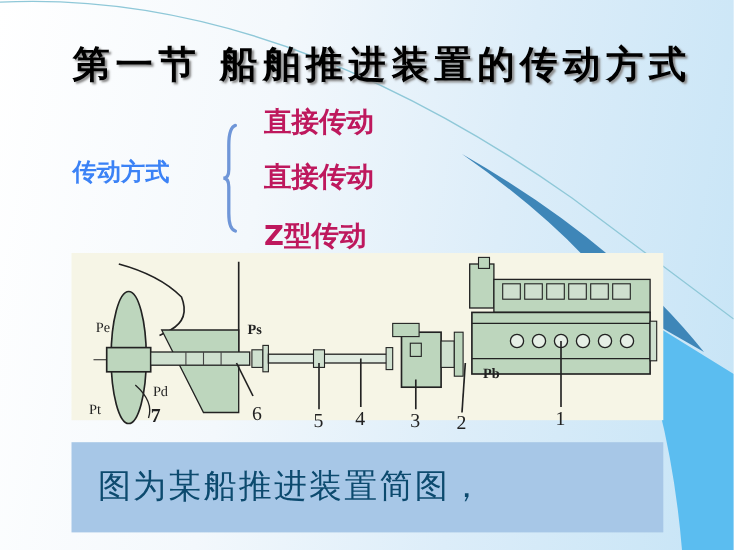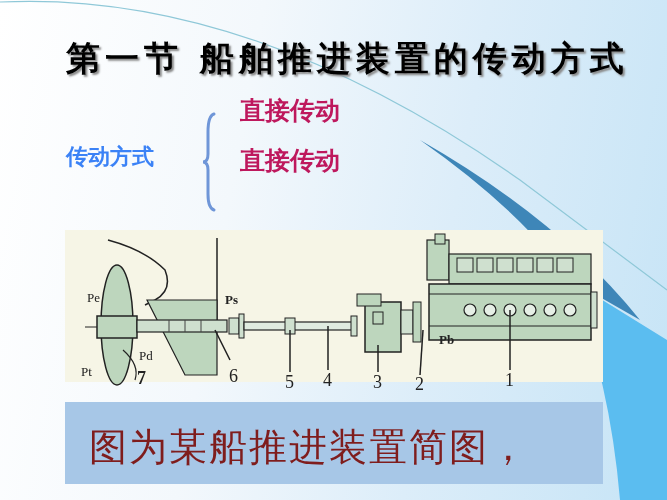--- a/index.html
+++ b/index.html
@@ -30,21 +30,21 @@
     position:absolute; left:65px; top:230px; width:538px; height:152px;
     background:#f6f5e6;
   }
   .figure svg { position:absolute; left:0; top:0; }
   .caption-band {
     position:absolute; left:65px; top:402px; width:538px; height:82px;
     background:#a7c7e7;
   }
   .caption {
     position:absolute; left:24px; top:20px;
-    font-family: "DejaVu Serif", serif; font-size:38px; color:#7f1d1d; letter-spacing:2px;
+    font-family: "DejaVu Serif", serif; font-size:30px; color:#0c4a6e; letter-spacing:2px;
     white-space:nowrap;
   }
   .lbl { font-family: "Liberation Serif", serif; fill:#222; }
 </style>
 </head>
 <body>
 
 <svg class="deco" viewBox="0 0 667 500">
   <path d="M0,2 Q250,-10 520,180 Q600,240 667,290" fill="none" stroke="#8fc8d8" stroke-width="1.2"></path>
   <path d="M420,140 Q520,210 570,280 L640,320 Q560,220 420,140 Z" fill="#3e86b8"></path>
@@ -56,20 +56,21 @@
 
 <div class="method-label">传动方式</div>
 
 <svg class="brace" viewBox="0 0 22 100">
   <path d="M14,2 Q8,4 8,20 L8,42 Q8,50 3,50 Q8,50 8,58 L8,82 Q8,96 14,98" fill="none" stroke="#6f96d8" stroke-width="3" stroke-linecap="round"></path>
 </svg>
 
 <div class="method-list">
   <div class="method-item">直接传动</div>
   <div class="method-item">直接传动</div>
+  <div class="method-item">Z型传动</div>
 </div>
 
 <div class="figure">
   <svg width="538" height="172" viewBox="0 0 538 172">
 
     <path d="M43,10 Q80,20 100,40 Q108,60 90,70 L80,75" fill="none" stroke="#222" stroke-width="1.5"></path>
     <line x1="152" y1="8" x2="152" y2="102" stroke="#222" stroke-width="1.5"></line>
 
     <ellipse cx="52" cy="95" rx="16" ry="60" fill="#bdd6bd" stroke="#222" stroke-width="1.5"></ellipse>
     <path d="M58,120 Q75,135 70,150" fill="none" stroke="#222" stroke-width="1.2"></path>

